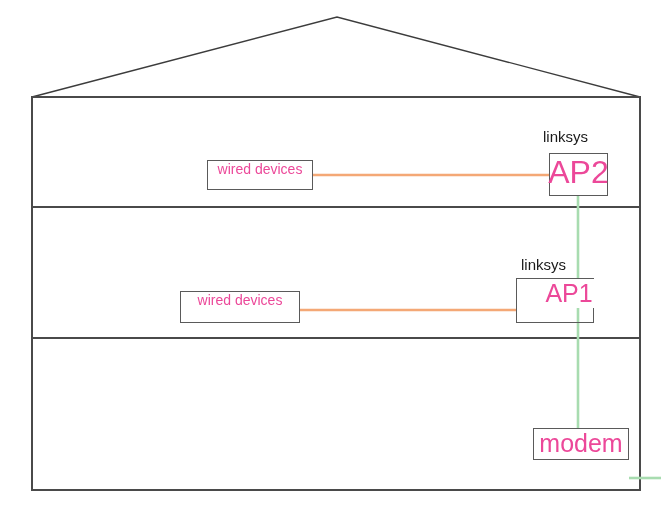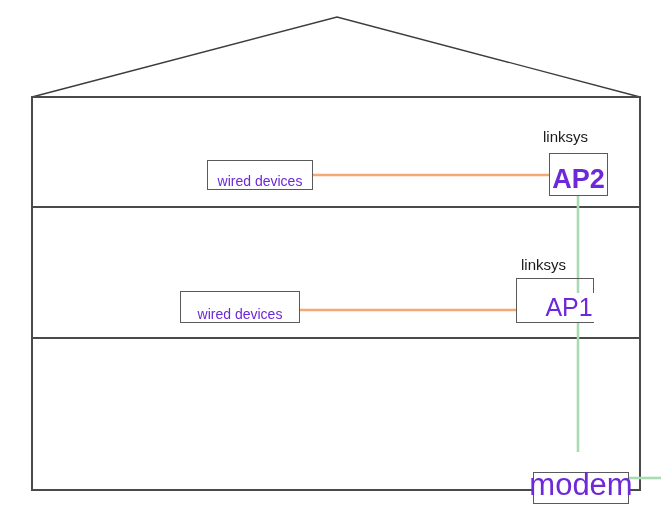--- a/index.html
+++ b/index.html
@@ -21,57 +21,56 @@
     top: 0;
     width: 661px;
     height: 509px;
   }
   .node-box {
     position: absolute;
     box-sizing: border-box;
     background: #ffffff;
     border: 1.5px solid #5a5a5a;
     display: flex;
-    align-items: flex-end;
+    align-items: flex-start;
     justify-content: center;
-    color: #6d28d9;
+    color: #ec4899;
     z-index: 5;
   }
   .node-label {
     position: absolute;
     color: #1a1a1a;
     z-index: 6;
     white-space: nowrap;
   }
 
   
   #box-ap2 {
     left: 549px; top: 153px; width: 59px; height: 43px;
-    font-size: 27px;
-    font-weight: bold;
+    font-size: 32px;
   }
   #label-ap2 {
     left: 543px; top: 128px; font-size: 15px;
   }
   #box-ap1 {
     left: 516px; top: 278px; width: 78px; height: 45px;
     font-size: 25px;
     background: transparent;
   }
   #box-ap1 .box-text {
     background: #ffffff;
     padding: 0 4px;
     margin-left: 28px;
   }
   #label-ap1 {
     left: 521px; top: 256px; font-size: 15px;
   }
   #box-modem {
-    left: 533px; top: 472px; width: 96px; height: 32px;
-    font-size: 31px;
+    left: 533px; top: 428px; width: 96px; height: 32px;
+    font-size: 25px;
   }
   #box-wired-1 {
     left: 207px; top: 160px; width: 106px; height: 30px;
     font-size: 14px;
   }
   #box-wired-2 {
     left: 180px; top: 291px; width: 120px; height: 32px;
     font-size: 14px;
   }
 </style>

